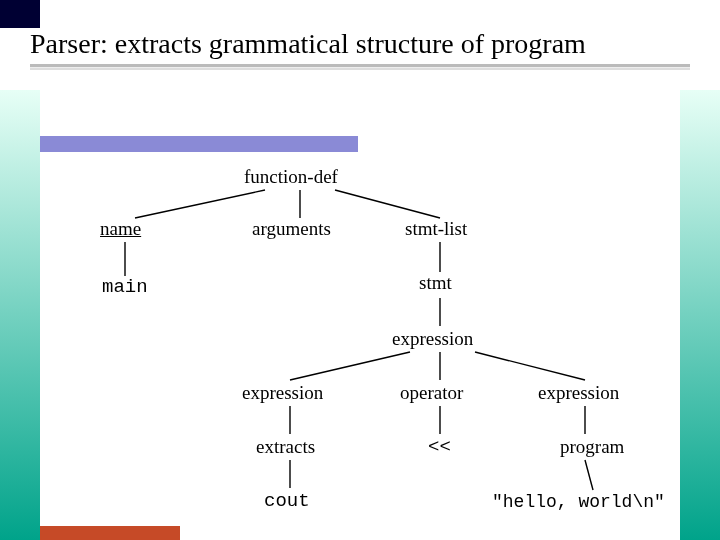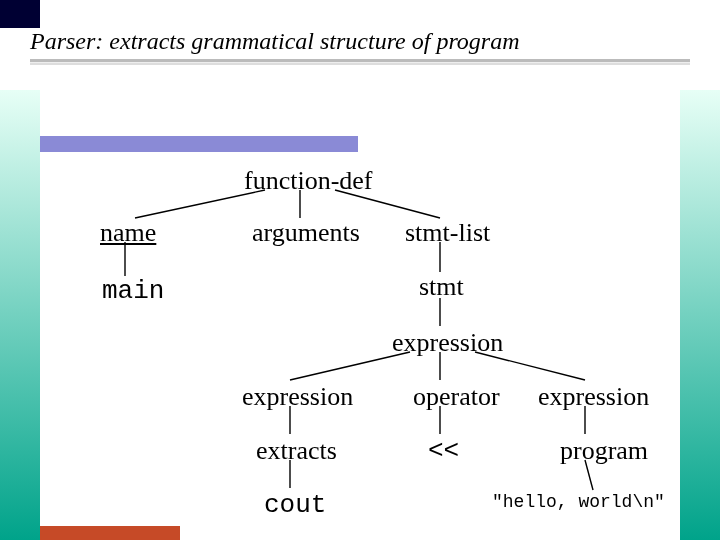--- a/index.html
+++ b/index.html
@@ -16,24 +16,23 @@
     top: 0; left: 0;
     width: 40px; height: 28px;
     background: #000033;
   }
   .title-wrap {
     position: absolute;
     top: 28px; left: 30px; right: 30px;
     height: 62px;
   }
   .title {
-    font-size: 24px;
+    font-size: 28px;
     color: #000;
     padding-bottom: 4px;
-    font-style: italic;
   }
   .title-underline {
     height: 3px;
     background: #bbb;
     box-shadow: 0 1px 0 #eee, 0 3px 0 #ddd;
   }
   .grad-left {
     position: absolute;
     top: 90px; left: 0; bottom: 0;
     width: 40px;
@@ -63,21 +62,21 @@
   }
   .diagram {
     position: absolute;
     top: 150px;
     left: 40px;
     right: 40px;
     bottom: 14px;
   }
   .node {
     position: absolute;
-    font-size: 26px;
+    font-size: 19px;
     color: #000;
     white-space: nowrap;
   }
   .mono { font-family: "Courier New", Courier, monospace; }
   svg.edges {
     position: absolute;
     top: 0; left: 0;
     width: 640px;
     height: 376px;
     pointer-events: none;
@@ -129,20 +128,20 @@
   </svg>
 
   <div class="node" style="left:204px; top:16px;">function-def</div>
   <div class="node" style="left:60px;  top:68px;text-decoration:underline;">name</div>
   <div class="node" style="left:212px; top:68px;">arguments</div>
   <div class="node" style="left:365px; top:68px;">stmt-list</div>
   <div class="node mono" style="left:62px; top:126px;">main</div>
   <div class="node" style="left:379px; top:122px;">stmt</div>
   <div class="node" style="left:352px; top:178px;">expression</div>
   <div class="node" style="left:202px; top:232px;">expression</div>
-  <div class="node" style="left:373px; top:232px;">operator</div>
+  <div class="node" style="left:360px; top:232px;">operator</div>
   <div class="node" style="left:498px; top:232px;">expression</div>
   <div class="node" style="left:216px; top:286px;">extracts</div>
   <div class="node mono" style="left:388px; top:286px;">&lt;&lt;</div>
   <div class="node" style="left:520px; top:286px;">program</div>
   <div class="node mono" style="left:224px; top:340px;">cout</div>
   <div class="node mono" style="left:452px; top:342px; font-size:18px;">"hello, world\n"</div>
 </div>
 
 </body></html>

